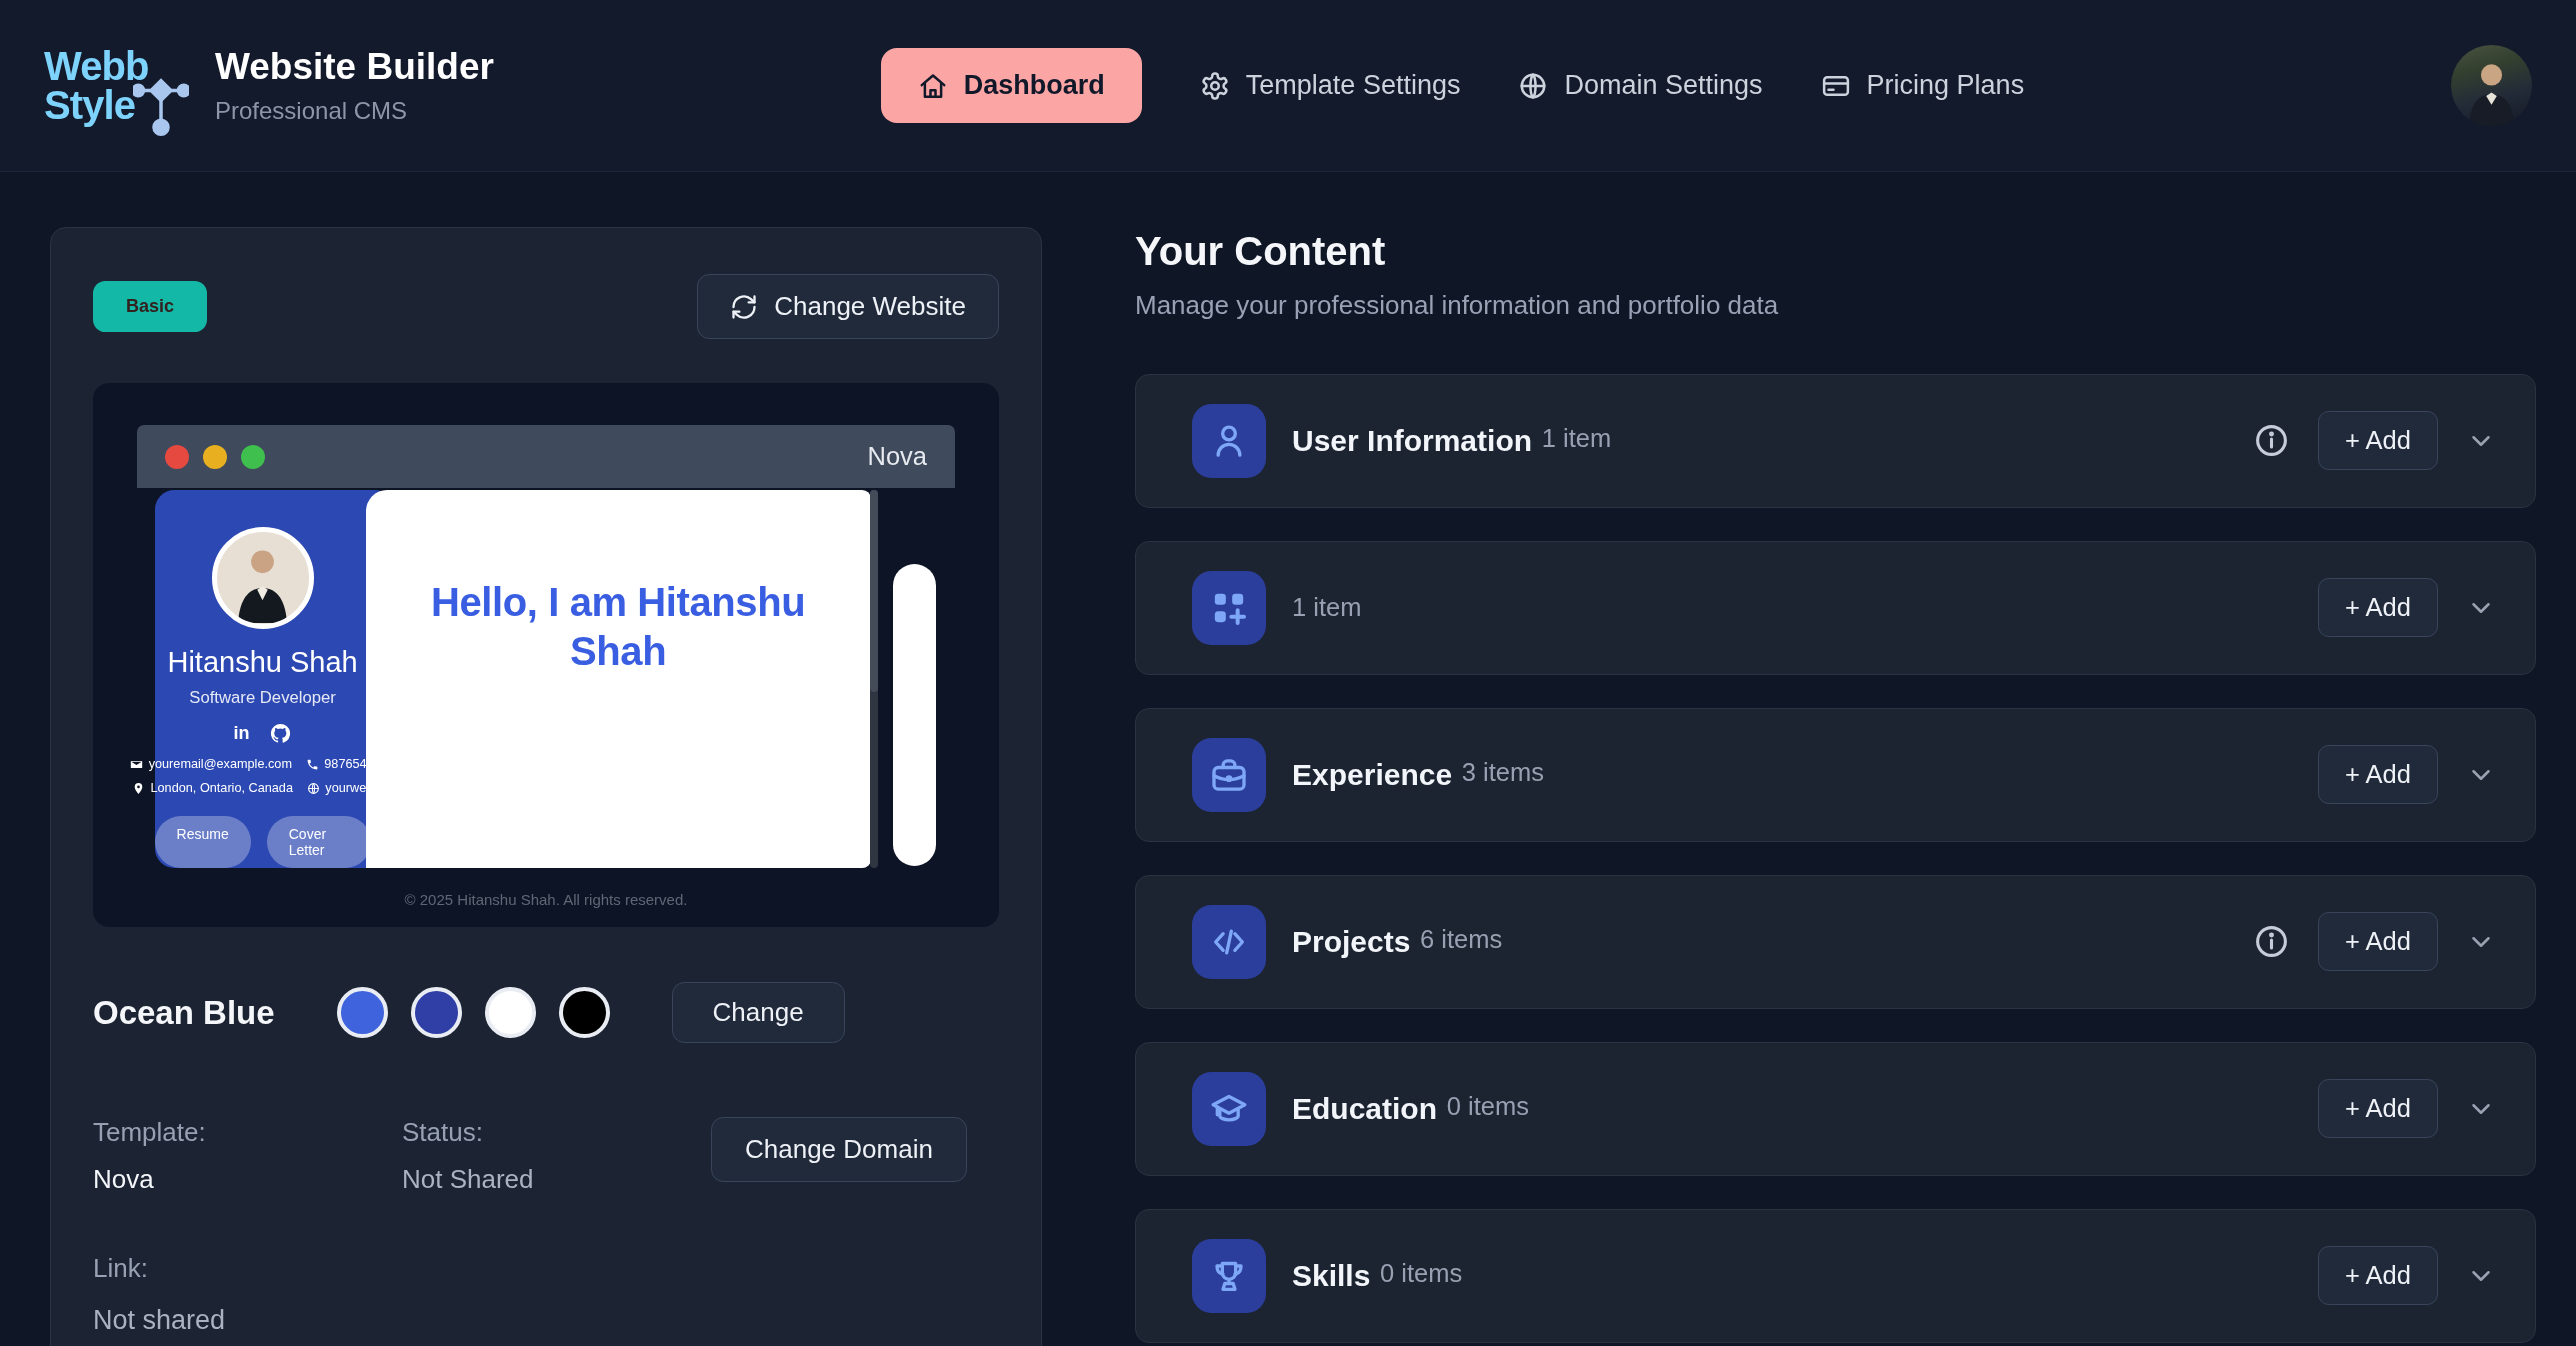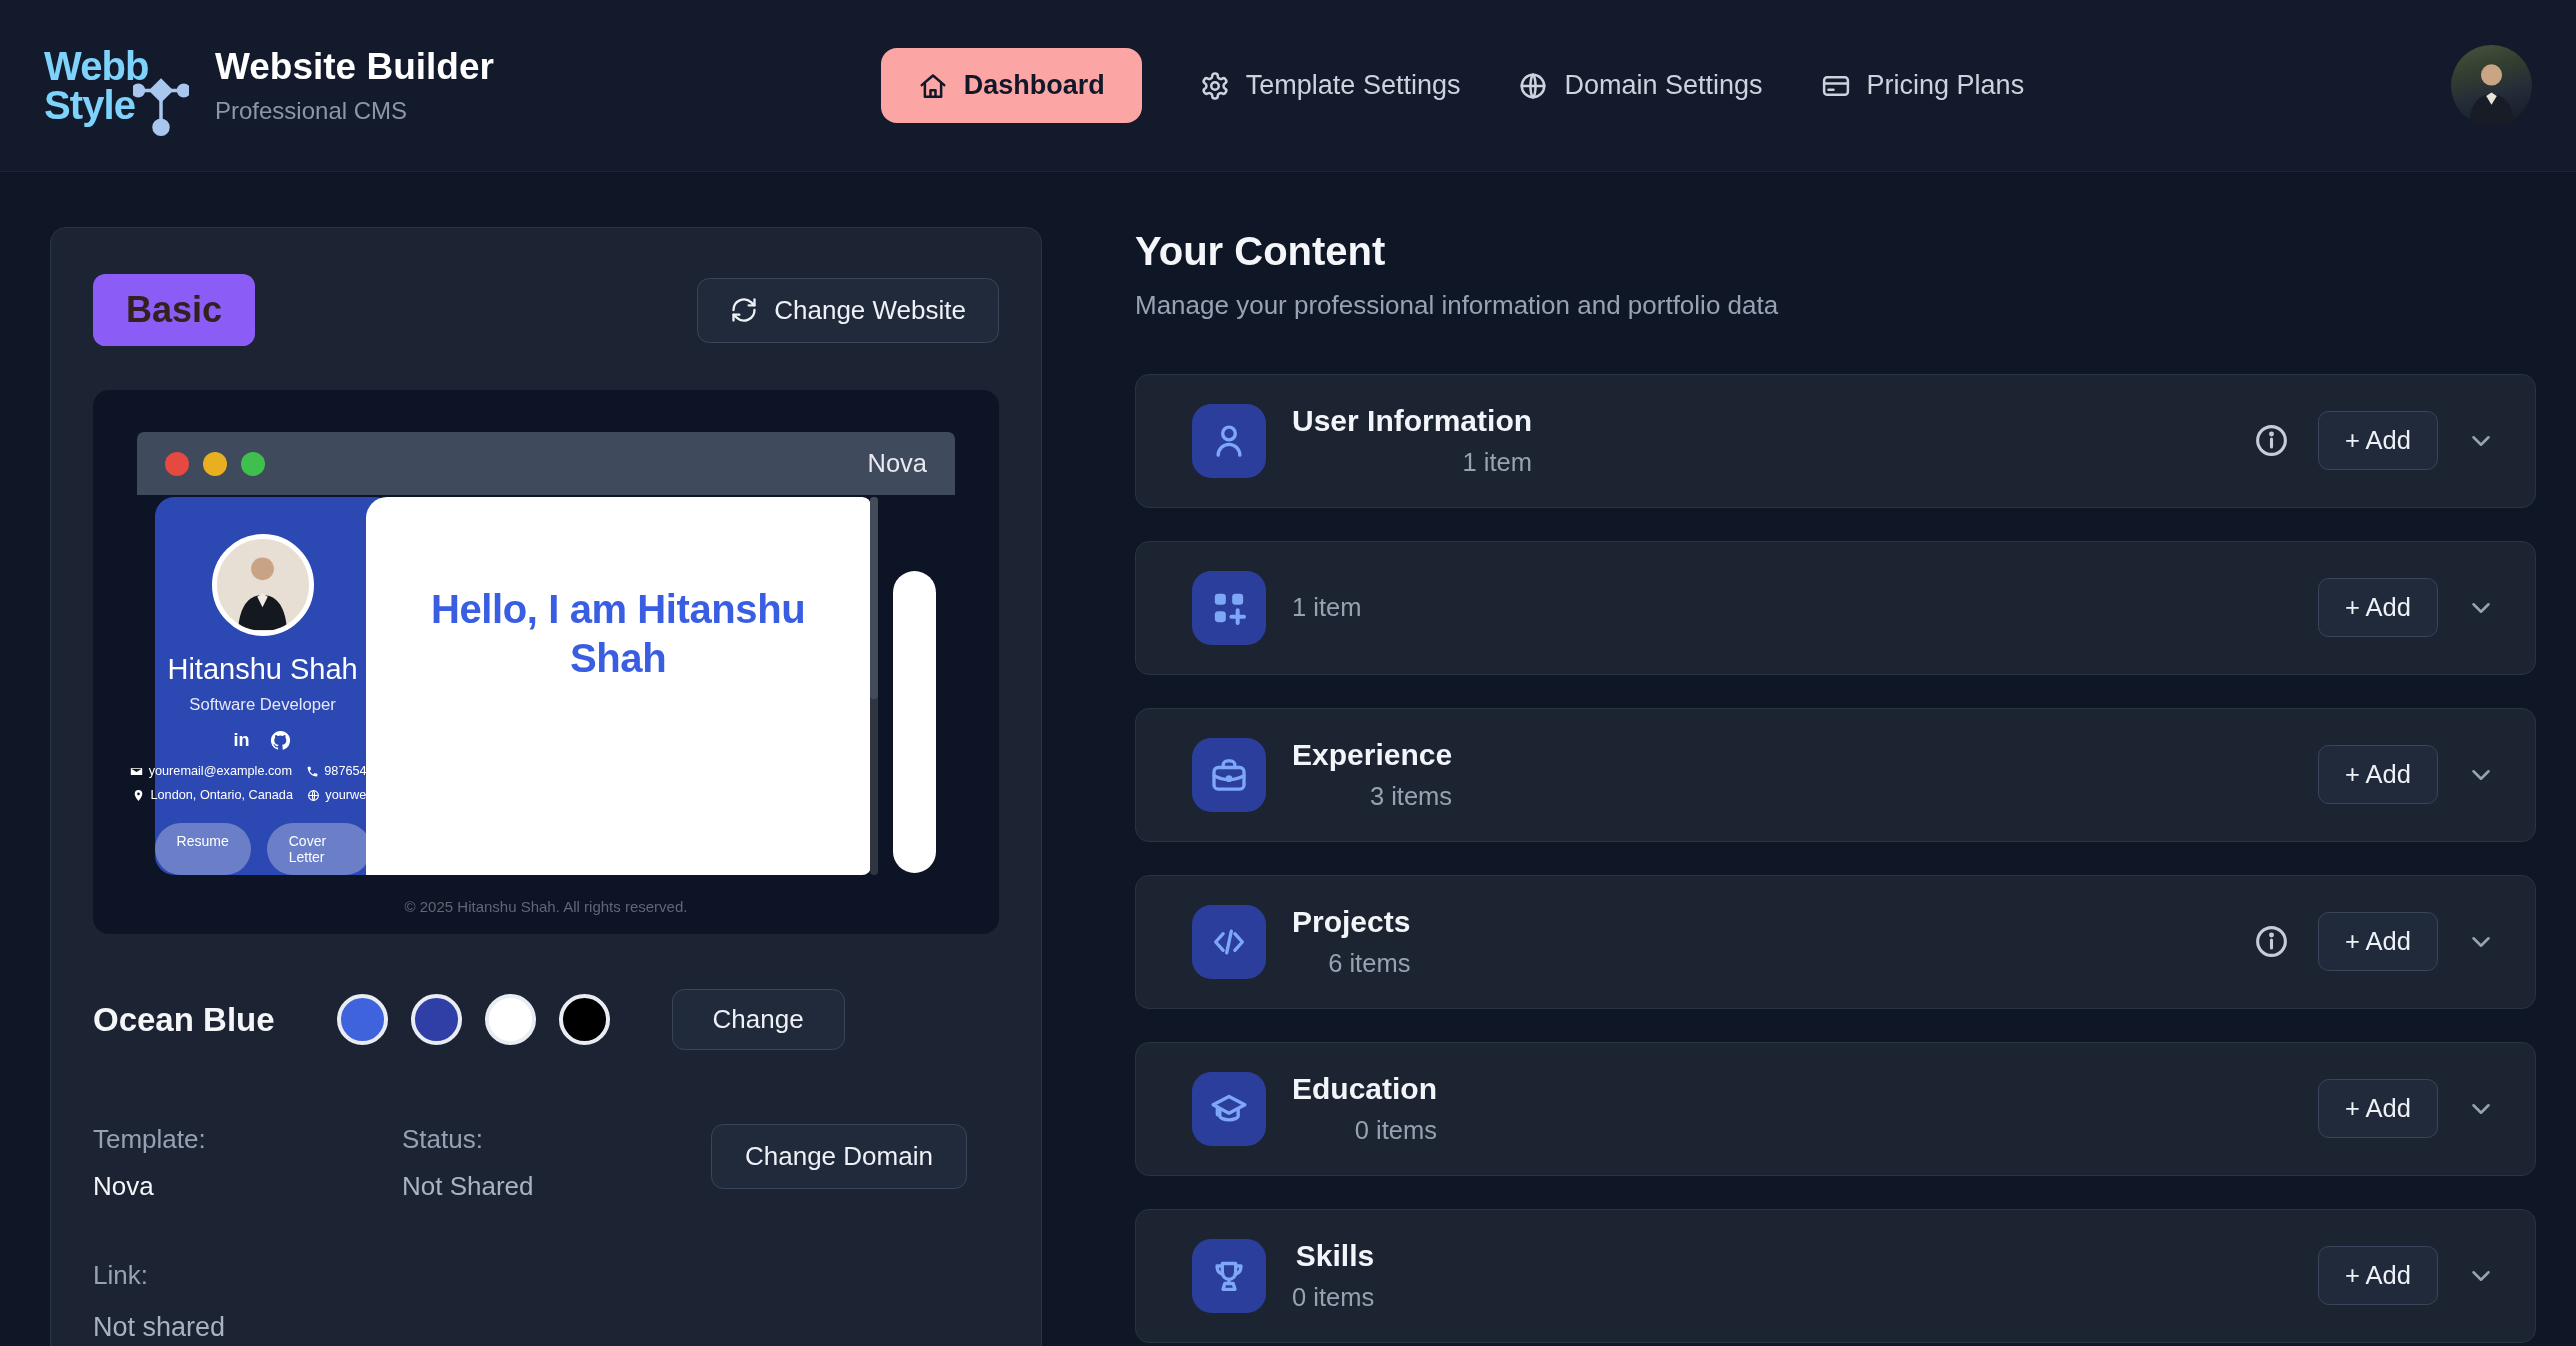--- a/index.html
+++ b/index.html
@@ -20,21 +20,21 @@
   .nav-item .ni { width:30px; height:30px; }
   .nav-item.active { background:#fca5a5; color:#10182a; border-radius:16px; padding:22px 37px; font-weight:600; }
   .user-avatar { width:81px; height:81px; border-radius:50%; margin-left:40px; overflow:hidden; background:linear-gradient(165deg,#4a5342 0%,#33402f 30%,#232b38 62%,#141a26 100%); position:relative; cursor:pointer; flex:none; }
 
   
   .layout { display:flex; padding:55px 40px 0 50px; gap:93px; align-items:flex-start; }
 
   
   .site-panel { width:992px; min-width:992px; height:1424px; background:#1c2433; border:1.8px solid #2b3444; border-radius:16px; padding:46px 42px; }
   .panel-head { display:flex; justify-content:space-between; align-items:center; }
-  .plan-badge { background:#8b5cf6; color:#33201f; font-size:36px; font-weight:600; padding:15px 33px; border-radius:12.3px; }
+  .plan-badge { background:#14b8a6; color:#33201f; font-size:18px; font-weight:600; padding:15px 33px; border-radius:12.3px; }
   .btn { display:inline-flex; align-items:center; gap:16px; background:#202a3b; border:1.8px solid #39455b; border-radius:12.3px; color:#eef1f6; font-size:26px; padding:16px 32px; cursor:pointer; font-family:inherit; white-space:nowrap; }
   .btn .bi { width:28px; height:28px; }
 
   .preview-box { margin-top:44px; background:#0d1426; border-radius:16px; padding:42px 44px 19.3px; }
   .chrome { background:#3f4a5c; height:63px; border-radius:7px 7px 0 0; display:flex; align-items:center; padding:0 28px; }
   .dot { width:24px; height:24px; border-radius:50%; margin-right:14px; }
   .chrome-title { margin-left:auto; color:#e7eaef; font-size:25.5px; }
 
   .site { position:relative; height:380px; margin:0 19.3px 0 17.6px; }
   .site-sidebar { position:absolute; left:0; top:1.8px; bottom:0; width:239px; background:#2c48b2; border-radius:19.3px; color:#fff; }
@@ -76,21 +76,21 @@
   .link-value { margin-top:21px; font-size:27px; color:#a9b2c1; }
 
   
   .content { flex:1; padding-top:1.8px; }
   .content-title { font-size:40px; font-weight:700; color:#f4f6f9; }
   .content-sub { margin-top:16px; font-size:26px; color:#98a2b4; }
   .cards { margin-top:53px; display:flex; flex-direction:column; gap:33px; }
   .card { height:134px; background:#1c2431; border:1.8px solid #2a3342; border-radius:14px; display:flex; align-items:center; padding:0 39px 0 56px; }
   .tile { width:74px; height:74px; border-radius:19.3px; background:#2b3e9c; color:#7ea7f7; display:flex; align-items:center; justify-content:center; margin-right:26px; flex:none; }
   .tile [data-icon] { width:40px; height:40px; }
-  .card-text { display:flex; flex-direction:column; gap:9.7px;align-items:flex-end; }
+  .card-text { display:flex; gap:9.7px; }
   .card-title { font-size:30px; font-weight:600; color:#f2f5f9; }
   .card-count { font-size:25.5px; color:#97a1b2; }
   .card-right { margin-left:auto; display:flex; align-items:center; gap:28px; }
   .info-ic { width:37px; height:37px; color:#c6cdd8; cursor:pointer; }
   .add-btn { padding:14px 26px; font-size:25.5px; border-radius:10.6px; }
   .chev { width:30px; height:30px; color:#98a2b2; cursor:pointer; }
 </style>
 </head>
 <body>
 

